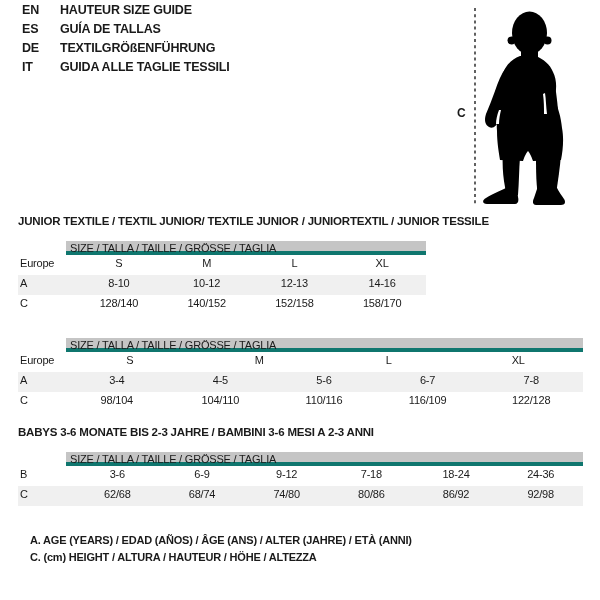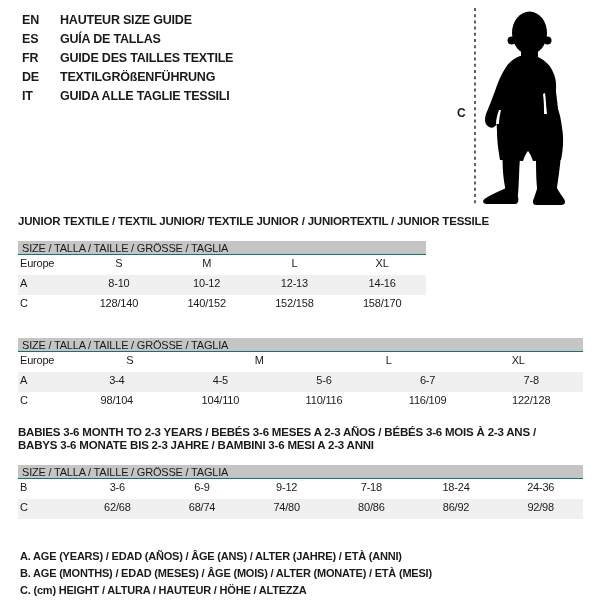--- a/index.html
+++ b/index.html
@@ -2,66 +2,62 @@
 <html><head>
 <meta charset="utf-8">
 <style>
   html,body{margin:0;padding:0;background:#fff;}
   .sheet{
     position:relative;width:600px;height:600px;background:#ffffff;overflow:hidden;
     font-family:"Liberation Sans","DejaVu Sans",sans-serif;color:#1a1a1a;
     -webkit-font-smoothing:antialiased;
   }
   
-  .lang{position:absolute;left:22px;top:10px;}
+  .lang{position:absolute;left:22px;top:0;}
   .lang-row{display:flex;height:19px;align-items:center;font-weight:bold;font-size:12.5px;letter-spacing:-0.2px;}
   .lang-code{width:38px;flex:none;}
   
   .figure-svg{position:absolute;left:472px;top:2px;width:106px;height:208px;}
   .fig-label{position:absolute;left:457px;top:106px;font-weight:bold;font-size:12px;}
   
   .tblock{position:absolute;left:18px;}
   .t-title{font-weight:bold;font-size:11.5px;letter-spacing:-0.2px;line-height:13px;white-space:nowrap;}
   .t-title sub{font-size:8px;vertical-align:-2px;}
-  .size-bar{background:#c5c5c5;border-bottom:1px solid #0f766e;height:14px;line-height:14px;
-    font-size:11px;letter-spacing:-0.2px;padding-left:4px;box-sizing:border-box;}
+  .size-bar{background:#c5c5c5;border-bottom:4px solid #0f766e;height:14px;line-height:14px;
+    font-size:11px;letter-spacing:-0.2px;padding-left:4px;box-sizing:border-box;margin-left:48px;}
   .trow{display:flex;height:20px;line-height:16px;font-size:11px;letter-spacing:-0.2px;}
   .trow.alt{background:#f0f0f0;}
   .tcell{flex:1;text-align:center;white-space:nowrap;}
   .tcell.lbl{flex:none;text-align:left;padding-left:2px;}
   .t-junior .tcell.lbl{width:55px;}
   .t-children .tcell.lbl{width:45px;}
   .t-babies .tcell.lbl{width:55px;}
   .junior{top:215px;width:408px;}
   .junior .size-bar{margin-top:13px;}
   .children{top:323px;width:565px;}
   .children .size-bar{margin-top:15px;}
   .babies{top:426px;width:565px;}
   .babies .size-bar{margin-top:13px;}
   
-  .footnotes{position:absolute;left:20px;top:532px;margin-top:16px;}
+  .footnotes{position:absolute;left:30px;top:532px;}
   .footnote{font-weight:bold;font-size:11px;letter-spacing:-0.2px;line-height:17px;white-space:nowrap;}
 </style>
 </head>
 <body>
 
 <div class="sheet">
 
   <div class="lang">
     <div class="lang-row">
       <span class="lang-code">EN</span>
       <span>HAUTEUR SIZE GUIDE</span>
     </div>
     <div class="lang-row">
       <span class="lang-code">ES</span>
       <span>GUÍA DE TALLAS</span>
-    </div>
-    <div class="lang-row">
-      <span class="lang-code">FR</span>
-      <span>GUIDE DES TAILLES TEXTILE</span>
     </div>
     <div class="lang-row">
       <span class="lang-code">DE</span>
       <span>TEXTILGRÖßENFÜHRUNG</span>
     </div>
     <div class="lang-row">
       <span class="lang-code">IT</span>
       <span>GUIDA ALLE TAGLIE TESSILI</span>
     </div>
   </div>
@@ -135,21 +131,20 @@
       <span class="tcell lbl">C</span>
       <span class="tcell">98/104</span>
       <span class="tcell">104/110</span>
       <span class="tcell">110/116</span>
       <span class="tcell">116/109</span>
       <span class="tcell">122/128</span>
     </div>
   </div>
 
   <div class="tblock babies t-babies">
-    <div class="t-title">BABIES 3-6 MONTH TO 2-3 YEARS / BEBÉS 3-6 MESES A 2-3 AÑOS / BÉBÉS 3-6 MOIS À 2-3 ANS /</div>
     <div class="t-title">BABYS 3-6 MONATE BIS 2-3 JAHRE / BAMBINI 3-6 MESI A 2-3 ANNI</div>
     <div class="size-bar">SIZE / TALLA / TAILLE / GRÖSSE / TAGLIA</div>
     <div class="trow">
       <span class="tcell lbl">B</span>
       <span class="tcell">3-6</span>
       <span class="tcell">6-9</span>
       <span class="tcell">9-12</span>
       <span class="tcell">7-18</span>
       <span class="tcell">18-24</span>
       <span class="tcell">24-36</span>
@@ -160,17 +155,16 @@
       <span class="tcell">68/74</span>
       <span class="tcell">74/80</span>
       <span class="tcell">80/86</span>
       <span class="tcell">86/92</span>
       <span class="tcell">92/98</span>
     </div>
   </div>
 
   <div class="footnotes">
     <div class="footnote">A. AGE (YEARS) / EDAD (AÑOS) / ÂGE (ANS) / ALTER (JAHRE) / ETÀ (ANNI)</div>
-    <div class="footnote">B. AGE (MONTHS) / EDAD (MESES) / ÂGE (MOIS) / ALTER (MONATE) / ETÀ (MESI)</div>
     <div class="footnote">C. (cm) HEIGHT / ALTURA / HAUTEUR / HÖHE / ALTEZZA</div>
   </div>
 
 </div>
 
 </body></html>

